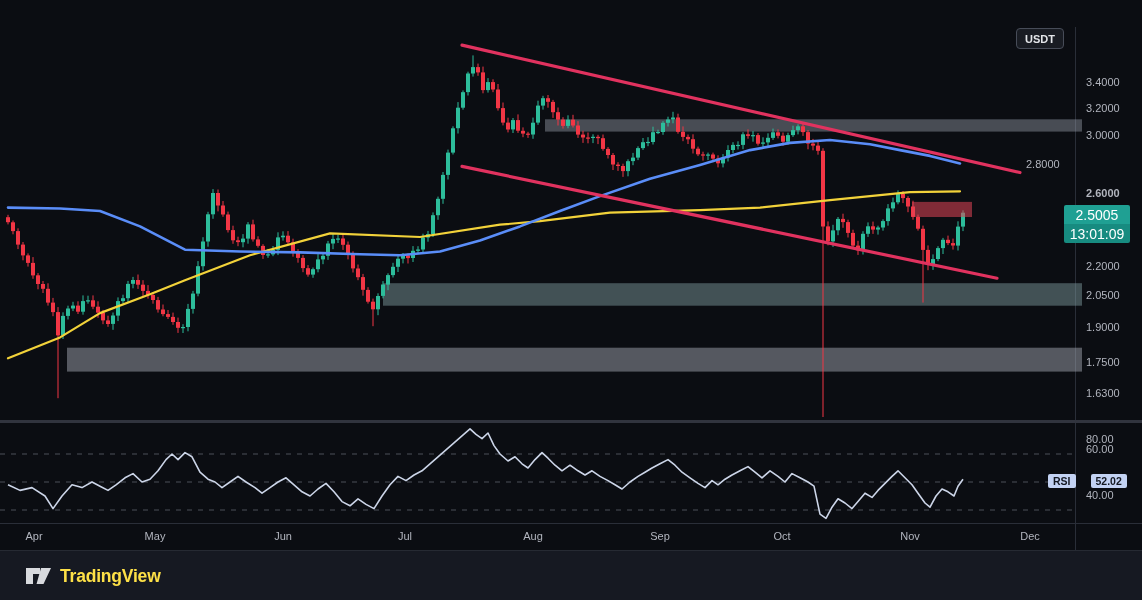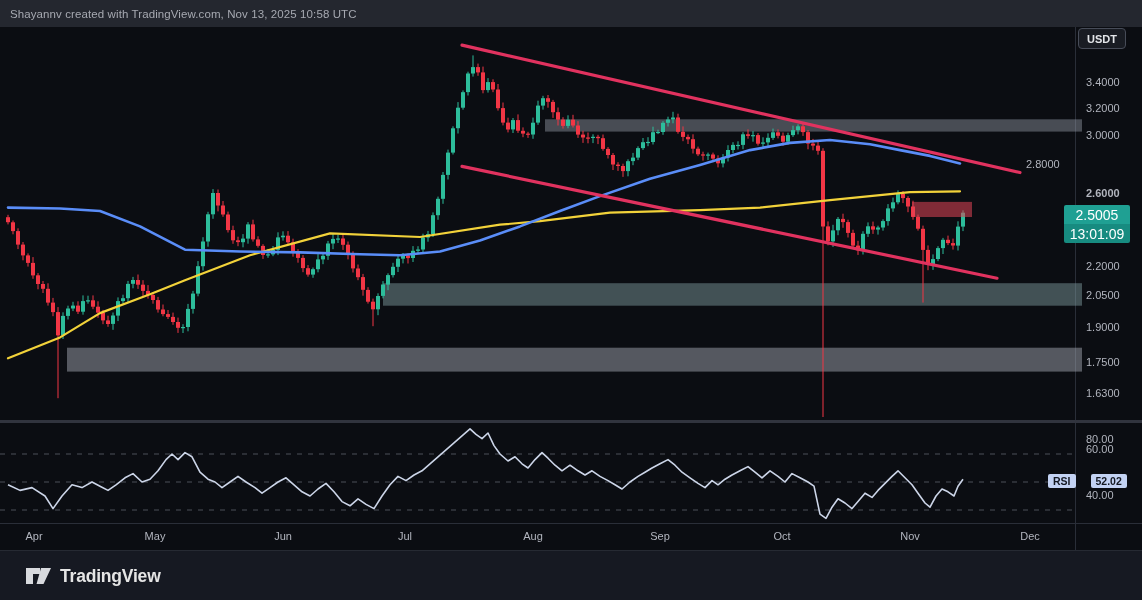--- a/index.html
+++ b/index.html
@@ -7,42 +7,39 @@
         font-family:"Liberation Sans",sans-serif;background:#0b0d12;}
   .topbar{position:absolute;left:0;top:0;width:1142px;height:27px;background:#24272f;
           display:flex;align-items:center;z-index:6;}
   .topbar span{margin-left:10px;font-size:11.5px;color:#a6a9b1;letter-spacing:.1px;}
   #chart-svg{position:absolute;left:0;top:0;z-index:1;}
   .pane-ov{position:absolute;z-index:2;cursor:crosshair;}
   .divider{position:absolute;left:0;width:1142px;z-index:3;}
   .axis-label{position:absolute;z-index:4;font-size:11px;color:#b2b5be;white-space:nowrap;}
   .month-label{position:absolute;z-index:4;font-size:11px;color:#b2b5be;transform:translateX(-50%);}
   .badge{position:absolute;z-index:5;}
-  #usdt-badge{left:1078px;top:28px;width:46px;height:19px;border:1px solid #474c58;border-radius:4px;
+  #usdt-badge{left:1016px;top:28px;width:46px;height:19px;border:1px solid #474c58;border-radius:4px;
      background:#191c23;color:#e3e5e9;font-size:11px;font-weight:700;
      display:flex;align-items:center;justify-content:center;}
   #price-badge{left:1064px;top:205px;width:66px;border-radius:2px;overflow:hidden;
      text-align:center;font-size:14px;color:#fff;}
   #price-badge .pv{background:#1fa093;padding:1.5px 0;font-weight:500;}
   #price-badge .cd{background:#178b80;padding:1.5px 0;}
   #rsi-badge{left:1048px;top:474px;display:flex;gap:15px;font-size:10.5px;font-weight:600;color:#141822;}
   #rsi-badge div{background:#c3d2f3;border-radius:2px;padding:1px 5px;}
   #footer{position:absolute;left:0;top:550px;width:1142px;height:50px;background:#161922;
           border-top:1px solid #262a33;z-index:6;display:flex;align-items:center;}
   #footer .mark{margin-left:25px;}
-  #footer .brand{margin-left:8px;font-size:17.5px;font-weight:700;color:#e5e5e5;letter-spacing:-.2px;}
+  #footer .brand{margin-left:8px;font-size:17.5px;font-weight:700;color:#fde047;letter-spacing:-.2px;}
 </style>
 </head>
 <body>
 
 <div id="root">
 
-  <div class="topbar">
-    <span>Shayannv created with TradingView.com, Nov 13, 2025 10:58 UTC</span>
-  </div>
 
   <svg id="chart-svg" width="1142" height="600" viewBox="0 0 1142 600">
       <line x1="1075.5" y1="27" x2="1075.5" y2="550" stroke="#2a2e38" stroke-width="1"></line>
       <g>
         <rect x="545" y="119.3" width="537" height="12.3" fill="rgba(164,172,186,0.40)"></rect>
         <rect x="383" y="283.2" width="699" height="22.5" fill="rgba(134,164,168,0.45)"></rect>
         <rect x="67" y="347.7" width="1015" height="23.9" fill="rgba(168,172,182,0.48)"></rect>
       </g>
       <g>
         <line x1="8" y1="214.8" x2="8" y2="224.4" stroke="#f23645" stroke-width="1"></line>

